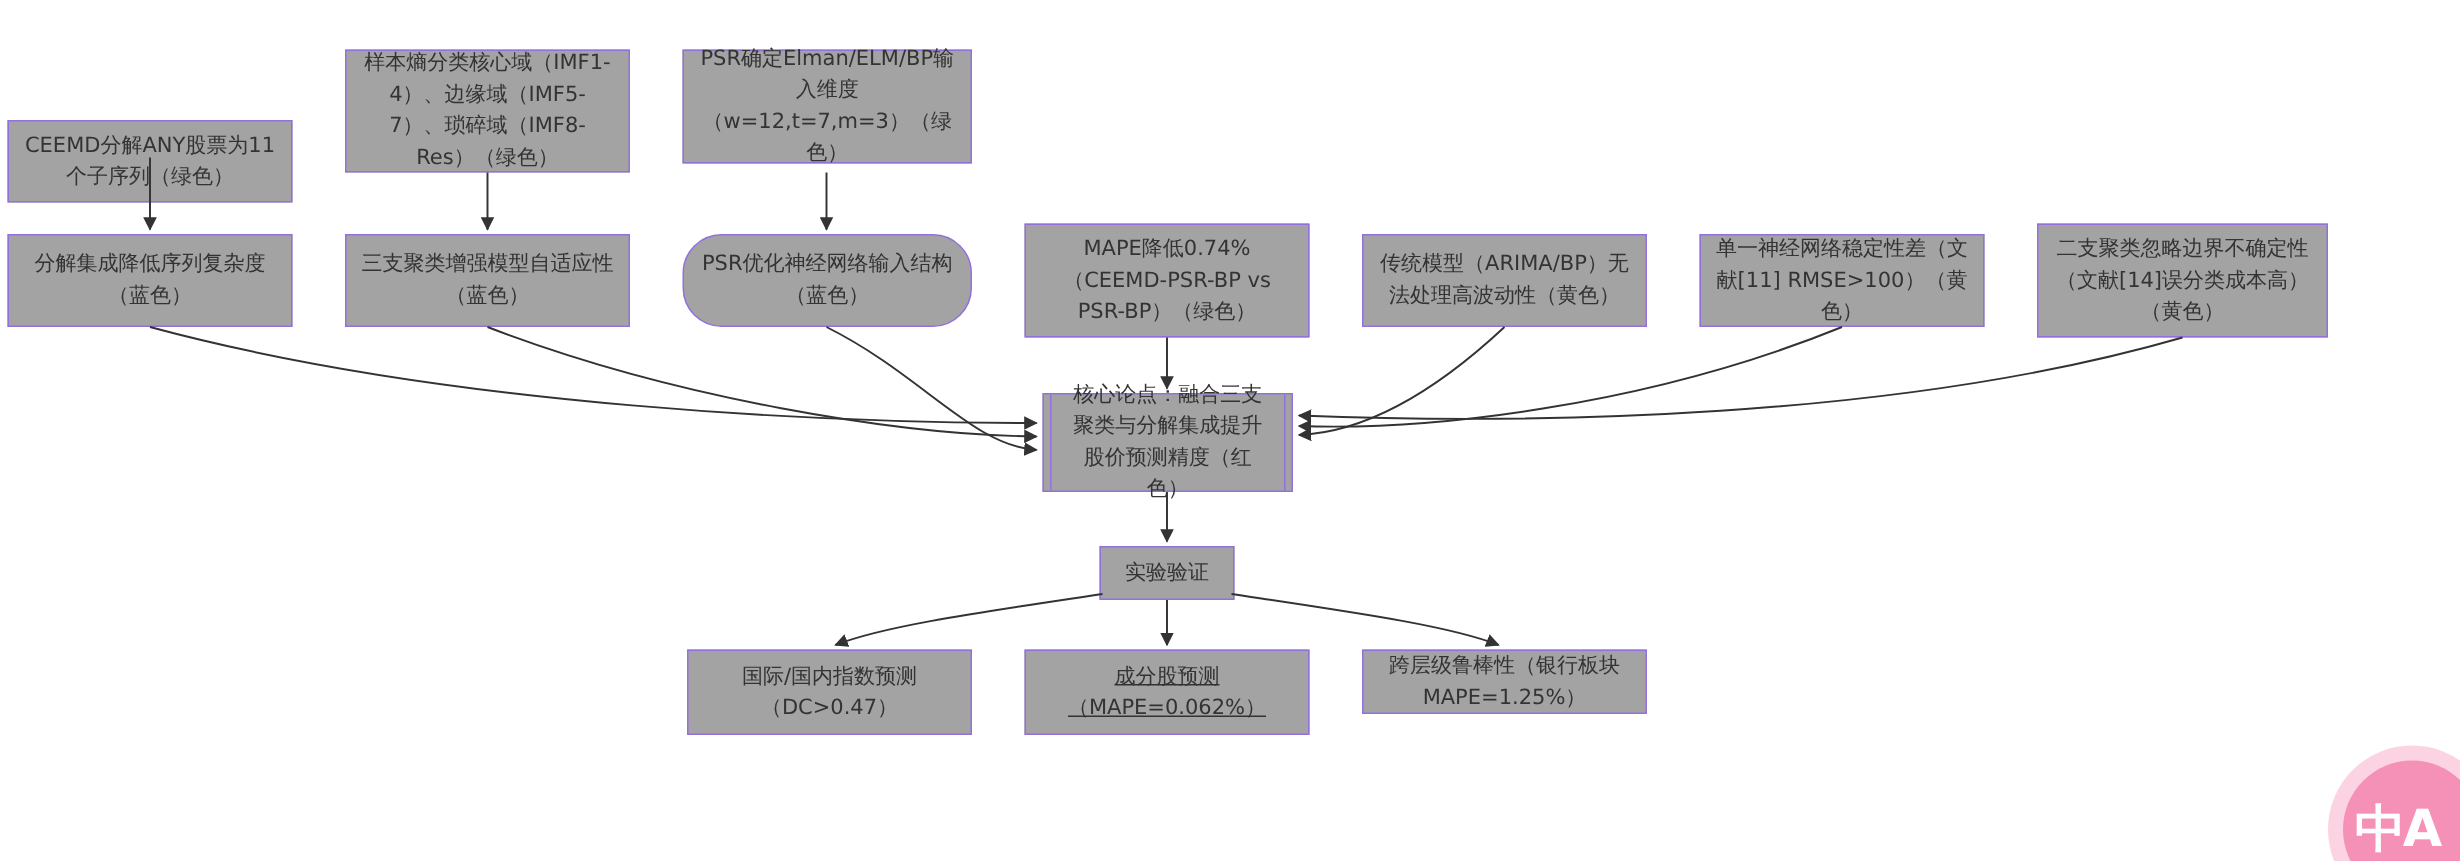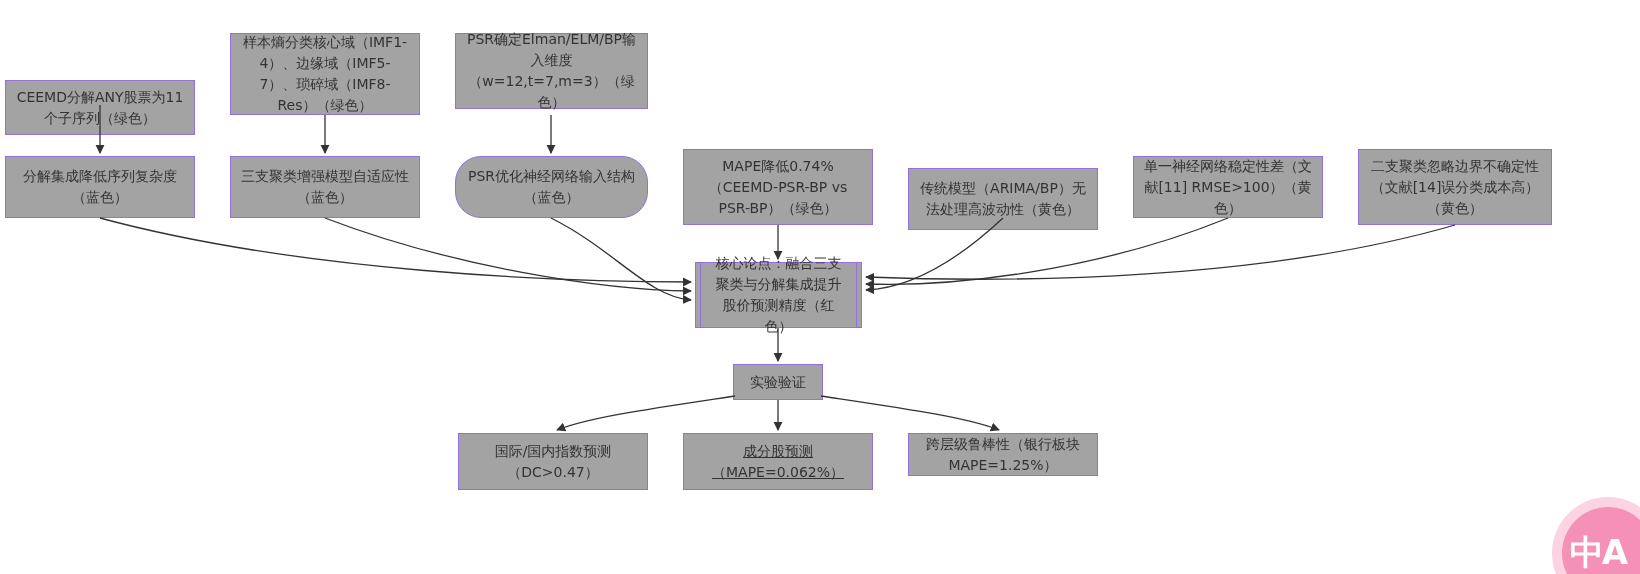--- a/index.html
+++ b/index.html
@@ -26,21 +26,21 @@
     padding: 4px 10px;
   }
   
   .n-ceemd        { left: 5px;    top: 44px;  width: 190px; height: 55px; margin-top: 36px; }
   .n-entropy      { left: 230px;  top: 33px;  width: 190px; height: 82px; }
   .n-psrdim       { left: 455px;  top: 33px;  width: 193px; height: 76px; }
   .n-decomp       { left: 5px;    top: 156px; width: 190px; height: 62px; }
   .n-threeway     { left: 230px;  top: 156px; width: 190px; height: 62px; }
   .n-psrbenefit   { left: 455px;  top: 156px; width: 193px; height: 62px; border-radius: 26px; }
   .n-mape         { left: 683px;  top: 149px; width: 190px; height: 76px; }
-  .n-traditional  { left: 908px;  top: 168px; width: 190px; height: 62px; }
+  .n-traditional  { left: 908px;  top: 156px; width: 190px; height: 62px; }
   .n-singlenn     { left: 1133px; top: 156px; width: 190px; height: 62px; }
   .n-twoway       { left: 1358px; top: 149px; width: 194px; height: 76px; }
   .n-core         { left: 695px;  top: 262px; width: 167px; height: 66px; padding: 4px 14px; }
   .n-exp          { left: 733px;  top: 364px; width: 90px;  height: 36px; }
   .n-index        { left: 458px;  top: 433px; width: 190px; height: 57px; }
   .n-constituent  { left: 683px;  top: 433px; width: 190px; height: 57px; text-decoration: underline; }
   .n-robust       { left: 908px;  top: 433px; width: 190px; height: 43px; }
 
   
   .n-core::before, .n-core::after {

